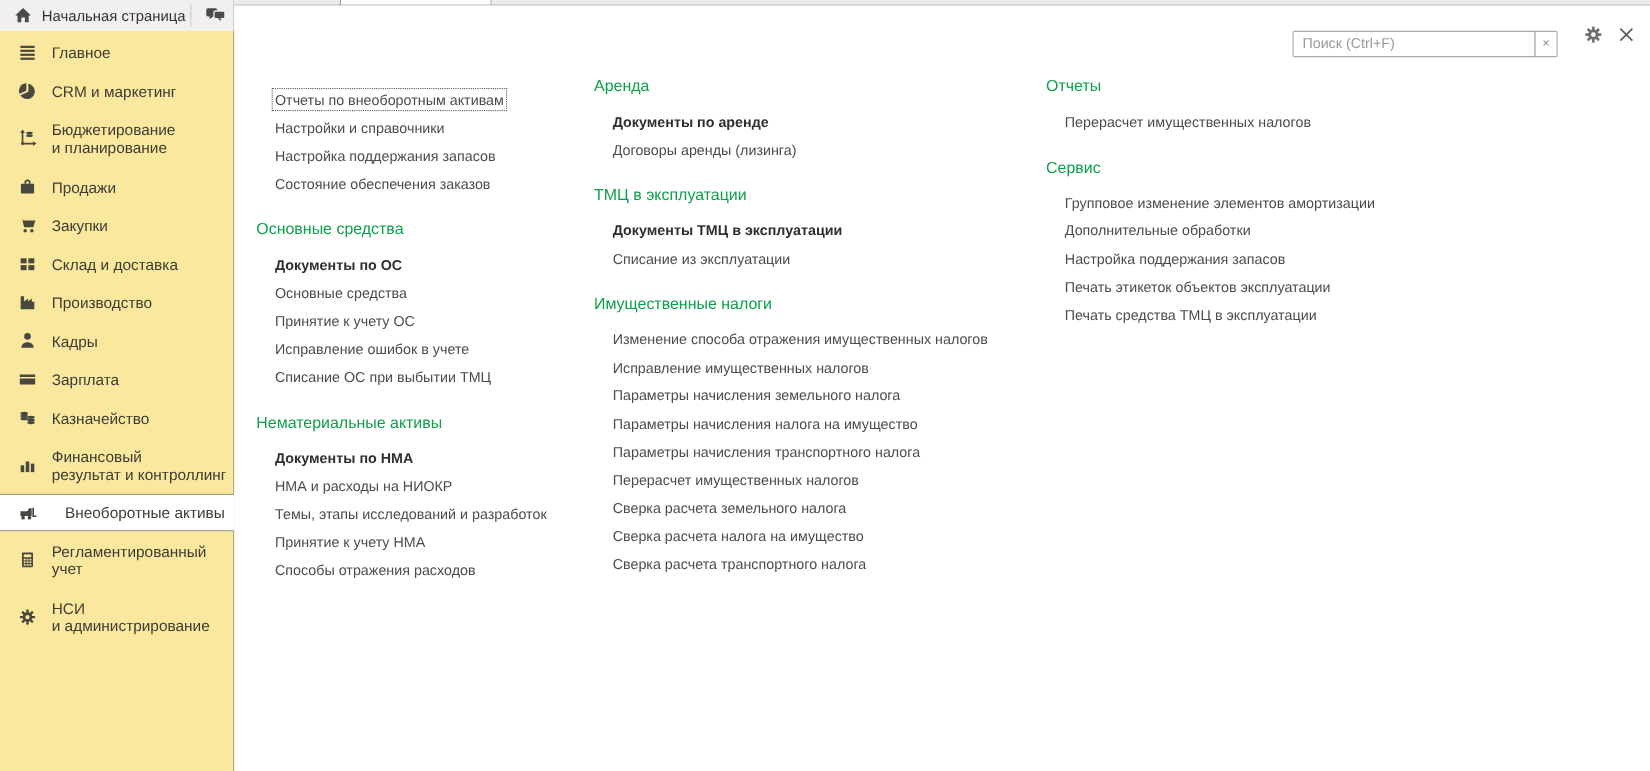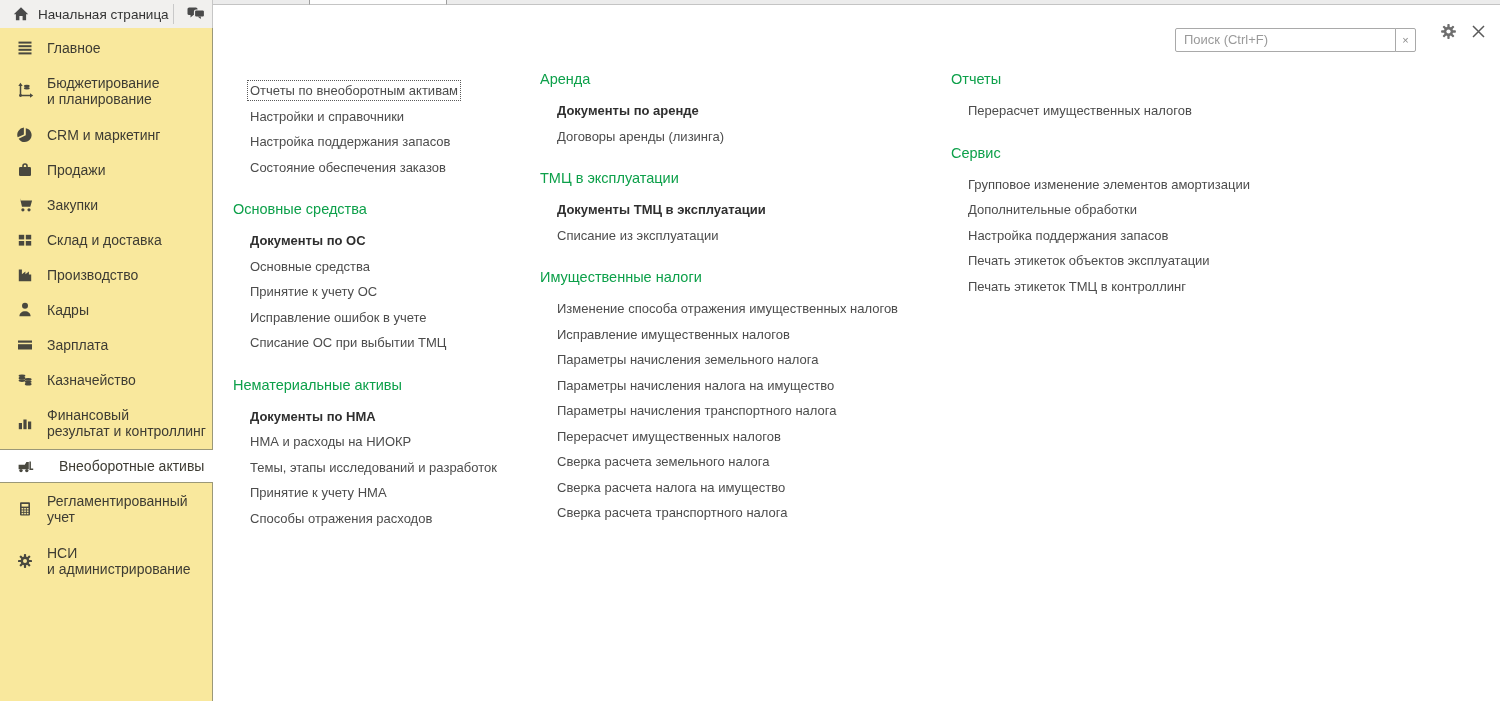--- a/index.html
+++ b/index.html
@@ -104,43 +104,43 @@
             <g fill="currentColor">
               <rect x="2.5" y="2.6" width="13" height="2"></rect>
               <rect x="2.5" y="6.2" width="13" height="2"></rect>
               <rect x="2.5" y="9.8" width="13" height="2"></rect>
               <rect x="2.5" y="13.4" width="13" height="2"></rect>
             </g>
           </svg>
         </span>
         <span class="nav-label">Главное</span>
       </div>
+      <div class="nav-item">
+        <span class="nav-icon">
+          <svg viewBox="0 0 18 18">
+            <path fill="currentColor" d="M9.8 2.2a7 7 0 1 1-7.2 10.5l7.2-3.4z"></path>
+            <path fill="currentColor" d="M7.9 1.6v7L1.7 11.3A7.2 7.2 0 0 1 7.9 1.6z"></path>
+          </svg>
+        </span>
+        <span class="nav-label">CRM и маркетинг</span>
+      </div>
       <div class="nav-item two">
         <span class="nav-icon">
           <svg viewBox="0 0 18 18">
             <path d="M4.5 3.2v10.3h10" fill="none" stroke="currentColor" stroke-width="1.5"></path>
             <path fill="currentColor" d="M4.5 0.8l2.2 3.2H2.3z"></path>
             <path fill="currentColor" d="M17.2 13.5l-3.2 2.2v-4.4z"></path>
             <g fill="currentColor">
               <ellipse cx="10.8" cy="4" rx="3" ry="1.2"></ellipse>
               <ellipse cx="10.8" cy="6.3" rx="3" ry="1.2"></ellipse>
             </g>
             <circle cx="4.5" cy="13.5" r="1.4" fill="currentColor"></circle>
           </svg>
         </span>
         <span class="nav-label">Бюджетирование<br>и планирование</span>
-      </div>
-      <div class="nav-item">
-        <span class="nav-icon">
-          <svg viewBox="0 0 18 18">
-            <path fill="currentColor" d="M9.8 2.2a7 7 0 1 1-7.2 10.5l7.2-3.4z"></path>
-            <path fill="currentColor" d="M7.9 1.6v7L1.7 11.3A7.2 7.2 0 0 1 7.9 1.6z"></path>
-          </svg>
-        </span>
-        <span class="nav-label">CRM и маркетинг</span>
       </div>
       <div class="nav-item">
         <span class="nav-icon">
           <svg viewBox="0 0 18 18">
             <path fill="currentColor" d="M6.2 6V5a2.8 2.8 0 0 1 5.6 0v1h-1.6V5a1.2 1.2 0 0 0-2.4 0v1z"></path>
             <rect x="3" y="6" width="12" height="9" rx="1.2" fill="currentColor"></rect>
           </svg>
         </span>
         <span class="nav-label">Продажи</span>
       </div>
@@ -410,19 +410,19 @@
           <div class="menu-item">
             <span>Дополнительные обработки</span>
           </div>
           <div class="menu-item">
             <span>Настройка поддержания запасов</span>
           </div>
           <div class="menu-item">
             <span>Печать этикеток объектов эксплуатации</span>
           </div>
           <div class="menu-item">
-            <span>Печать этикеток ТМЦ в контроллинг</span>
+            <span>Печать средства ТМЦ в эксплуатации</span>
           </div>
         </div>
     </div>
   </div>
 
 </div>
 
 </body></html>

